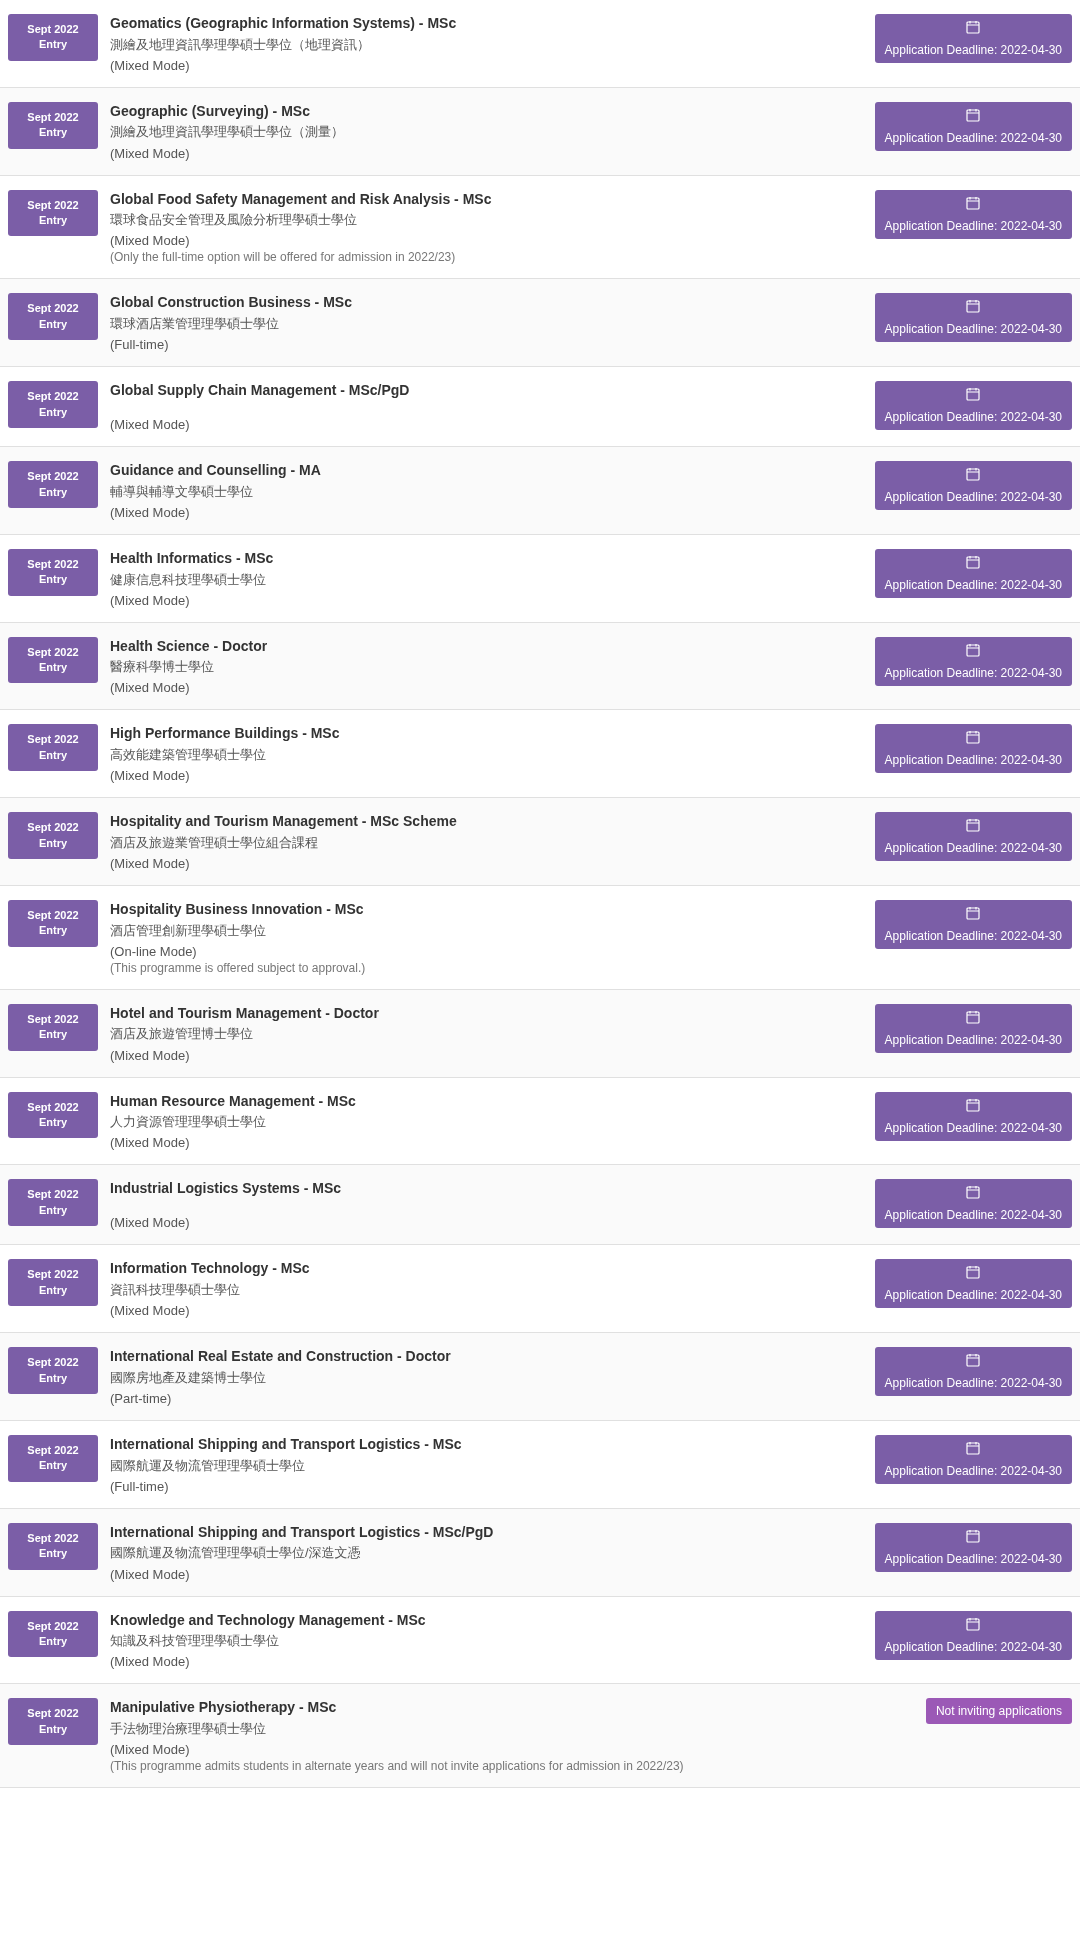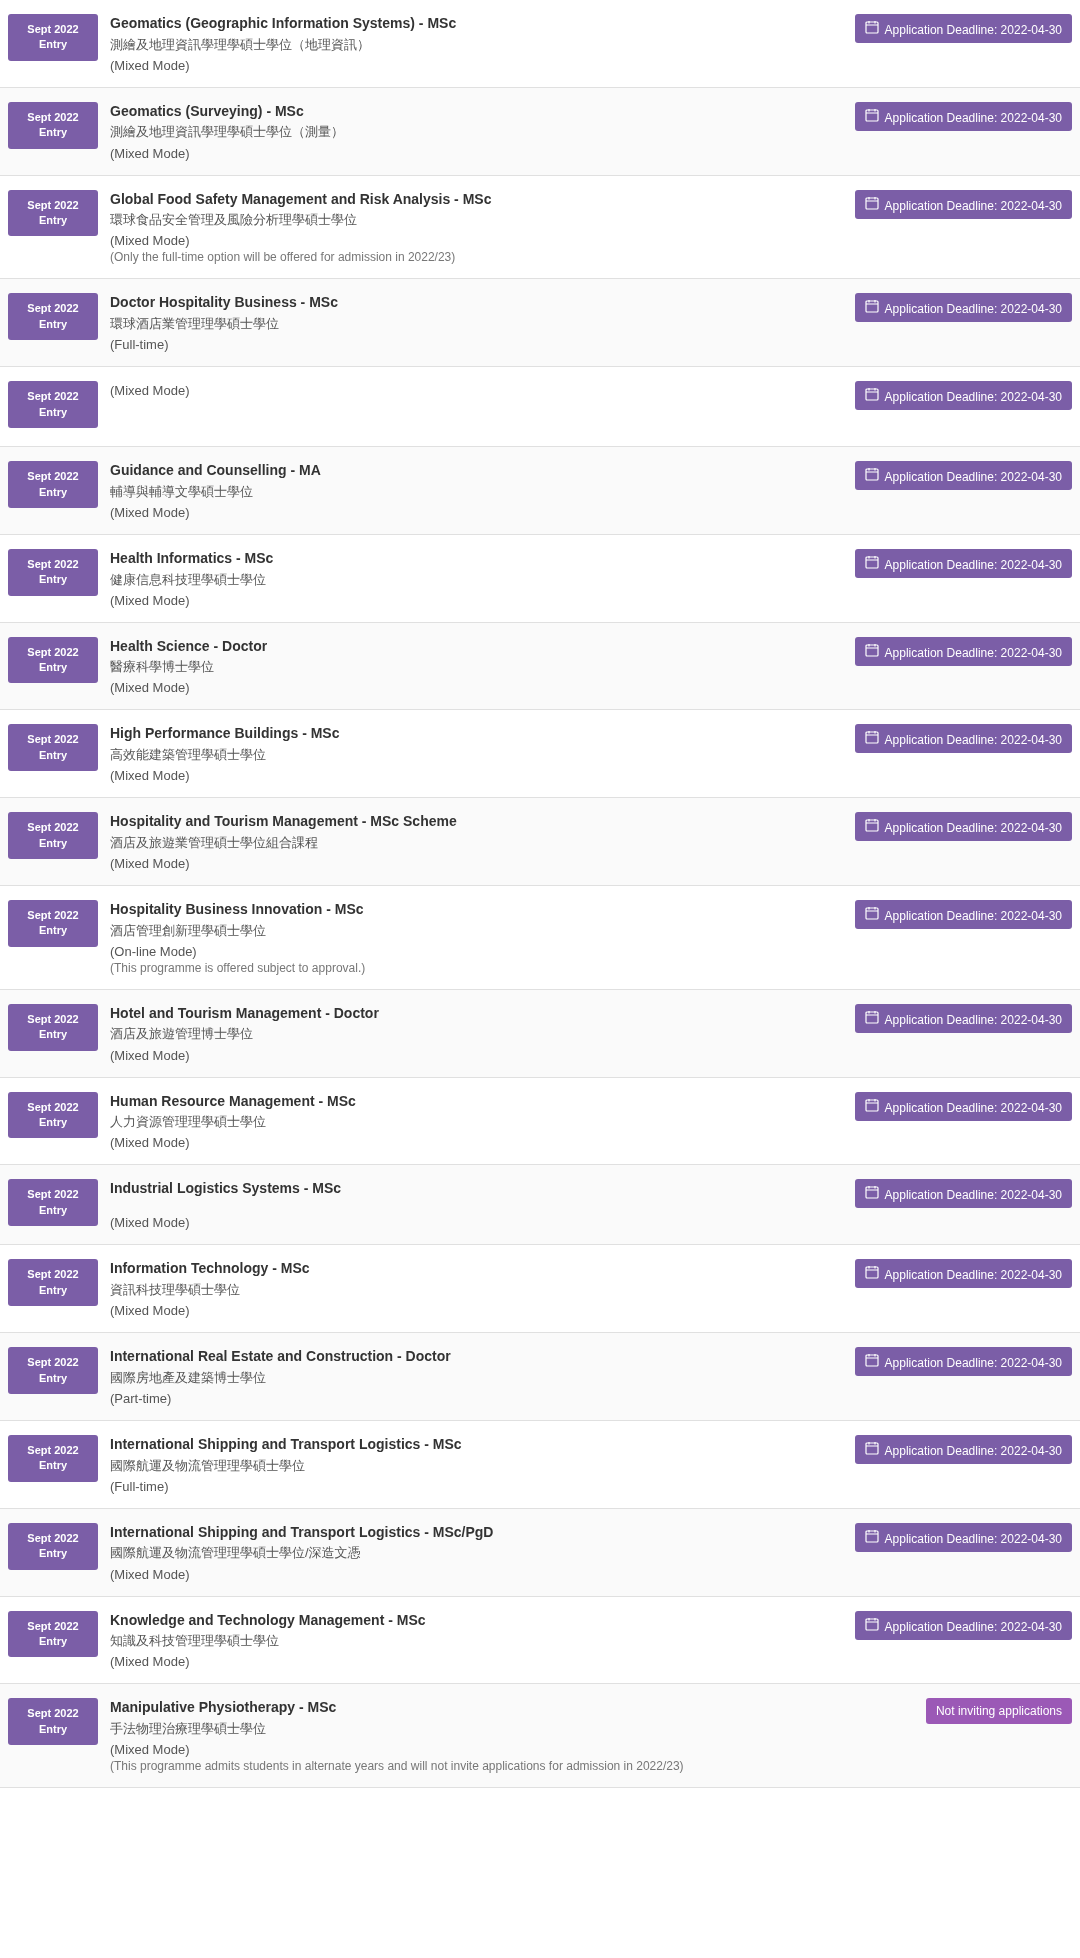--- a/index.html
+++ b/index.html
@@ -76,23 +76,24 @@
       justify-content: flex-end;
       padding-top: 4px;
     }
     .deadline-badge {
       background: #7b5ea7;
       color: #fff;
       font-size: 12px;
       padding: 6px 10px;
       border-radius: 3px;
       display: flex;
-      align-items: flex-end;
+      align-items: center;
       gap: 6px;
       white-space: nowrap;
+      flex-direction: column;
     }
     .deadline-badge.not-inviting {
       background: #9b59b6;
     }
   </style>
 </head>
 <body>
 
 <div id="program-list">
     <div class="entry-row">
@@ -116,21 +117,21 @@
           <span>Application Deadline: 2022-04-30</span>
         </div>
       </div>
     </div>
     <div class="entry-row">
       <div class="badge-col">
         <div class="badge">Sept 2022
 Entry</div>
       </div>
       <div class="content-col">
-        <div class="prog-title-en">Geomatics (Surveying) - MSc</div>
+        <div class="prog-title-en">Geographic (Surveying) - MSc</div>
         <div class="prog-title-zh">測繪及地理資訊學理學碩士學位（測量）</div>
         <div class="prog-mode">(Mixed Mode)</div>
       </div>
       <div class="deadline-col">
         <div class="deadline-badge">
           <span><svg width="14" height="14" viewBox="0 0 14 14" fill="white" xmlns="http://www.w3.org/2000/svg">
               <rect x="1" y="2" width="12" height="11" rx="1" fill="none" stroke="white" stroke-width="1.2"></rect>
               <line x1="1" y1="5" x2="13" y2="5" stroke="white" stroke-width="1"></line>
               <line x1="4" y1="1" x2="4" y2="3.5" stroke="white" stroke-width="1.2"></line>
               <line x1="10" y1="1" x2="10" y2="3.5" stroke="white" stroke-width="1.2"></line>
@@ -161,21 +162,21 @@
           <span>Application Deadline: 2022-04-30</span>
         </div>
       </div>
     </div>
     <div class="entry-row">
       <div class="badge-col">
         <div class="badge">Sept 2022
 Entry</div>
       </div>
       <div class="content-col">
-        <div class="prog-title-en">Doctor Hospitality Business - MSc</div>
+        <div class="prog-title-en">Global Construction Business - MSc</div>
         <div class="prog-title-zh">環球酒店業管理理學碩士學位</div>
         <div class="prog-mode">(Full-time)</div>
       </div>
       <div class="deadline-col">
         <div class="deadline-badge">
           <span><svg width="14" height="14" viewBox="0 0 14 14" fill="white" xmlns="http://www.w3.org/2000/svg">
               <rect x="1" y="2" width="12" height="11" rx="1" fill="none" stroke="white" stroke-width="1.2"></rect>
               <line x1="1" y1="5" x2="13" y2="5" stroke="white" stroke-width="1"></line>
               <line x1="4" y1="1" x2="4" y2="3.5" stroke="white" stroke-width="1.2"></line>
               <line x1="10" y1="1" x2="10" y2="3.5" stroke="white" stroke-width="1.2"></line>
@@ -183,20 +184,21 @@
           <span>Application Deadline: 2022-04-30</span>
         </div>
       </div>
     </div>
     <div class="entry-row">
       <div class="badge-col">
         <div class="badge">Sept 2022
 Entry</div>
       </div>
       <div class="content-col">
+        <div class="prog-title-en">Global Supply Chain Management - MSc/PgD</div>
         <div class="prog-mode">(Mixed Mode)</div>
       </div>
       <div class="deadline-col">
         <div class="deadline-badge">
           <span><svg width="14" height="14" viewBox="0 0 14 14" fill="white" xmlns="http://www.w3.org/2000/svg">
               <rect x="1" y="2" width="12" height="11" rx="1" fill="none" stroke="white" stroke-width="1.2"></rect>
               <line x1="1" y1="5" x2="13" y2="5" stroke="white" stroke-width="1"></line>
               <line x1="4" y1="1" x2="4" y2="3.5" stroke="white" stroke-width="1.2"></line>
               <line x1="10" y1="1" x2="10" y2="3.5" stroke="white" stroke-width="1.2"></line>
             </svg></span>

